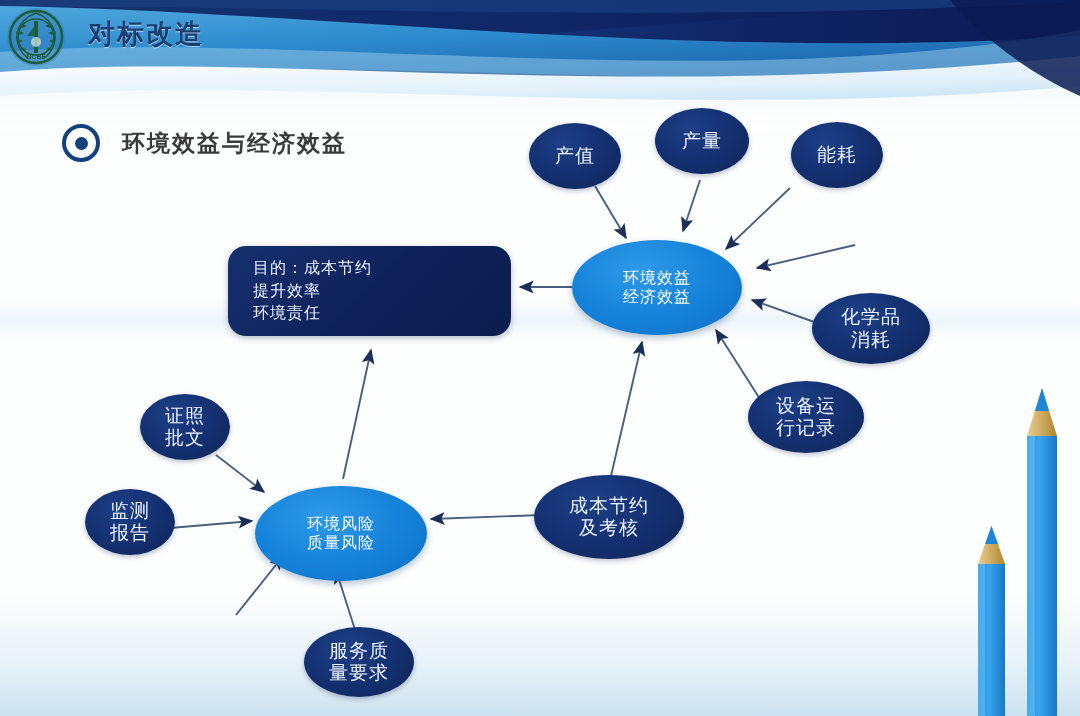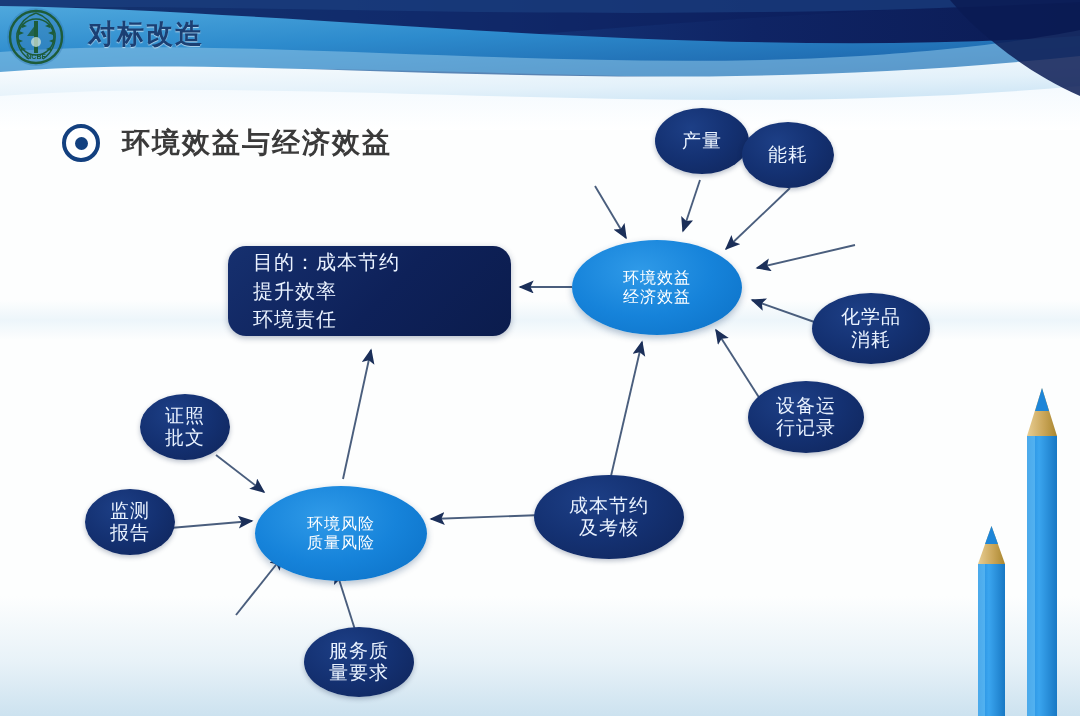--- a/index.html
+++ b/index.html
@@ -35,21 +35,21 @@
 
   
   .bullet-row{position:absolute;left:62px;top:124px;display:flex;align-items:center;gap:22px;}
   .bullet-ring{
     width:30px;height:30px;border-radius:50%;
     border:4px solid #13407f;background:#ffffff;
     display:flex;align-items:center;justify-content:center;flex:none;
   }
   .bullet-ring i{display:block;width:13px;height:13px;border-radius:50%;background:#13407f;}
   .bullet-text{
-    font-size:28px;font-weight:700;color:#3a3a3a;letter-spacing:2px;white-space:nowrap;
+    font-size:23px;font-weight:700;color:#3a3a3a;letter-spacing:2px;white-space:nowrap;
   }
 
   
   .edges{position:absolute;left:0;top:0;width:1080px;height:716px;pointer-events:none;}
 
   .node{
     position:absolute;display:flex;align-items:center;justify-content:center;
     text-align:center;border-radius:50%;
     color:#eaf3ff;line-height:1.18;letter-spacing:1px;
     white-space:pre-line;
@@ -65,21 +65,21 @@
     box-shadow:0 3px 7px rgba(10,50,100,.3);
   }
   .purpose-box{
     position:absolute;left:228px;top:246px;width:283px;height:90px;
     border-radius:18px;
     background:linear-gradient(135deg,#16306f 0%,#0e2159 55%,#0b1c4d 100%);
     box-shadow:0 2px 6px rgba(10,30,70,.3);
     display:flex;align-items:center;
   }
   .purpose-inner{
-    color:#eaf2ff;font-size:20px;line-height:1.42;letter-spacing:1px;
+    color:#eaf2ff;font-size:16px;line-height:1.42;letter-spacing:1px;
     padding-left:25px;white-space:pre-line;
   }
 
   
   .pencils{position:absolute;right:0;bottom:0;width:130px;height:350px;}
 </style>
 </head>
 <body>
 
 <div id="slide">
@@ -189,24 +189,25 @@
           提升效率
           环境责任</div>
   </div>
 
   <div class="node hub" style="left:572px;top:240px;width:170px;height:95px;">环境效益
 经济效益</div>
 
   <div class="node hub" style="left:255px;top:486px;width:172px;height:95px;">环境风险
 质量风险</div>
 
+  <div class="node dark" style="left:529px;top:123px;width:92px;height:66px;">产值</div>
 
   <div class="node dark" style="left:655px;top:108px;width:94px;height:66px;">产量</div>
 
-  <div class="node dark" style="left:742px;top:122px;width:92px;height:66px;">能耗</div>
+  <div class="node dark" style="left:791px;top:122px;width:92px;height:66px;">能耗</div>
 
 
   <div class="node dark" style="left:812px;top:293px;width:118px;height:71px;">化学品
 消耗</div>
 
   <div class="node dark" style="left:748px;top:381px;width:116px;height:72px;">设备运
 行记录</div>
 
   <div class="node dark" style="left:140px;top:394px;width:90px;height:66px;">证照
 批文</div>

